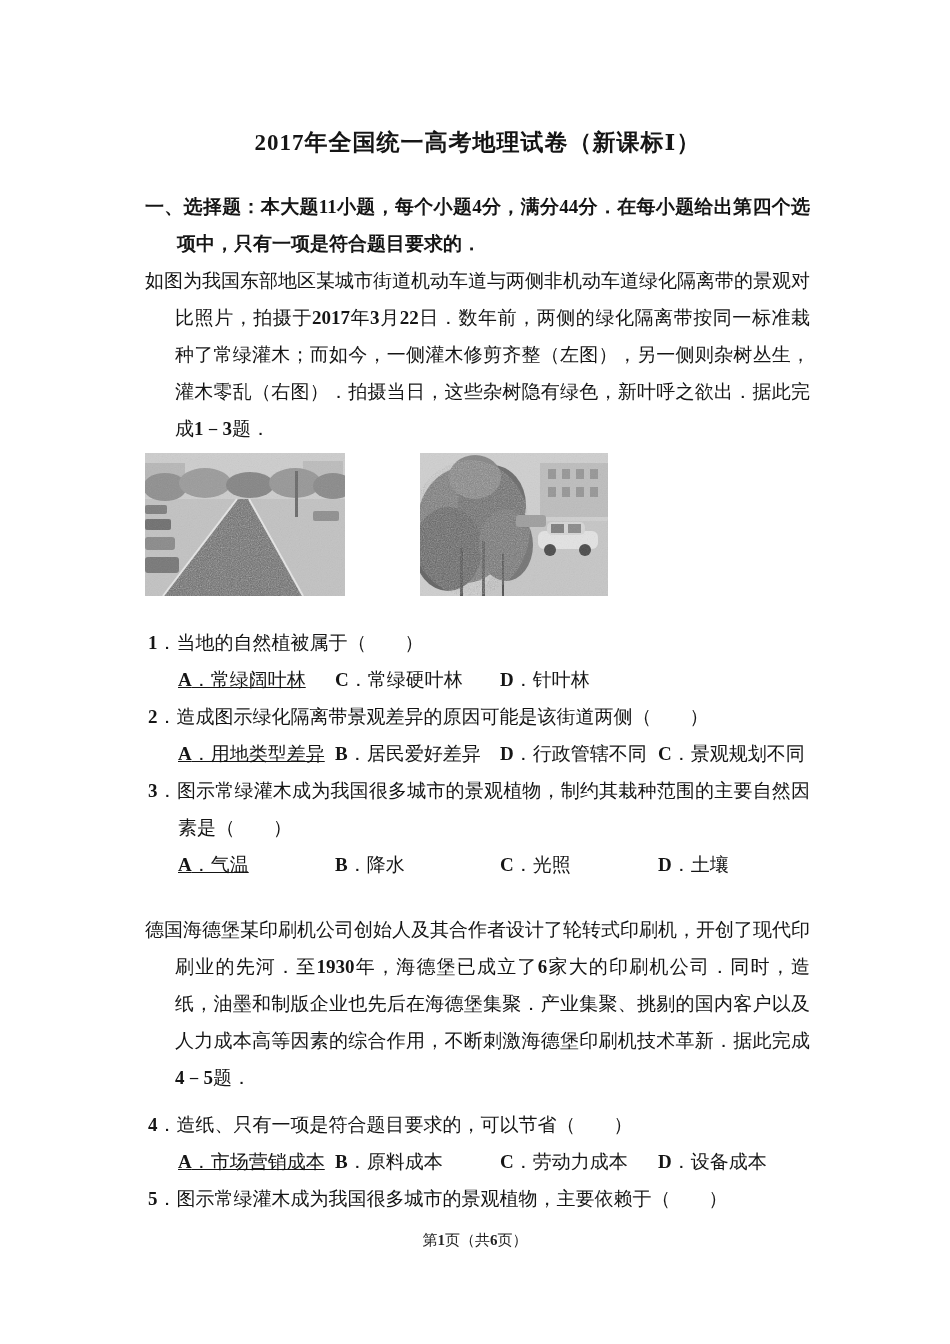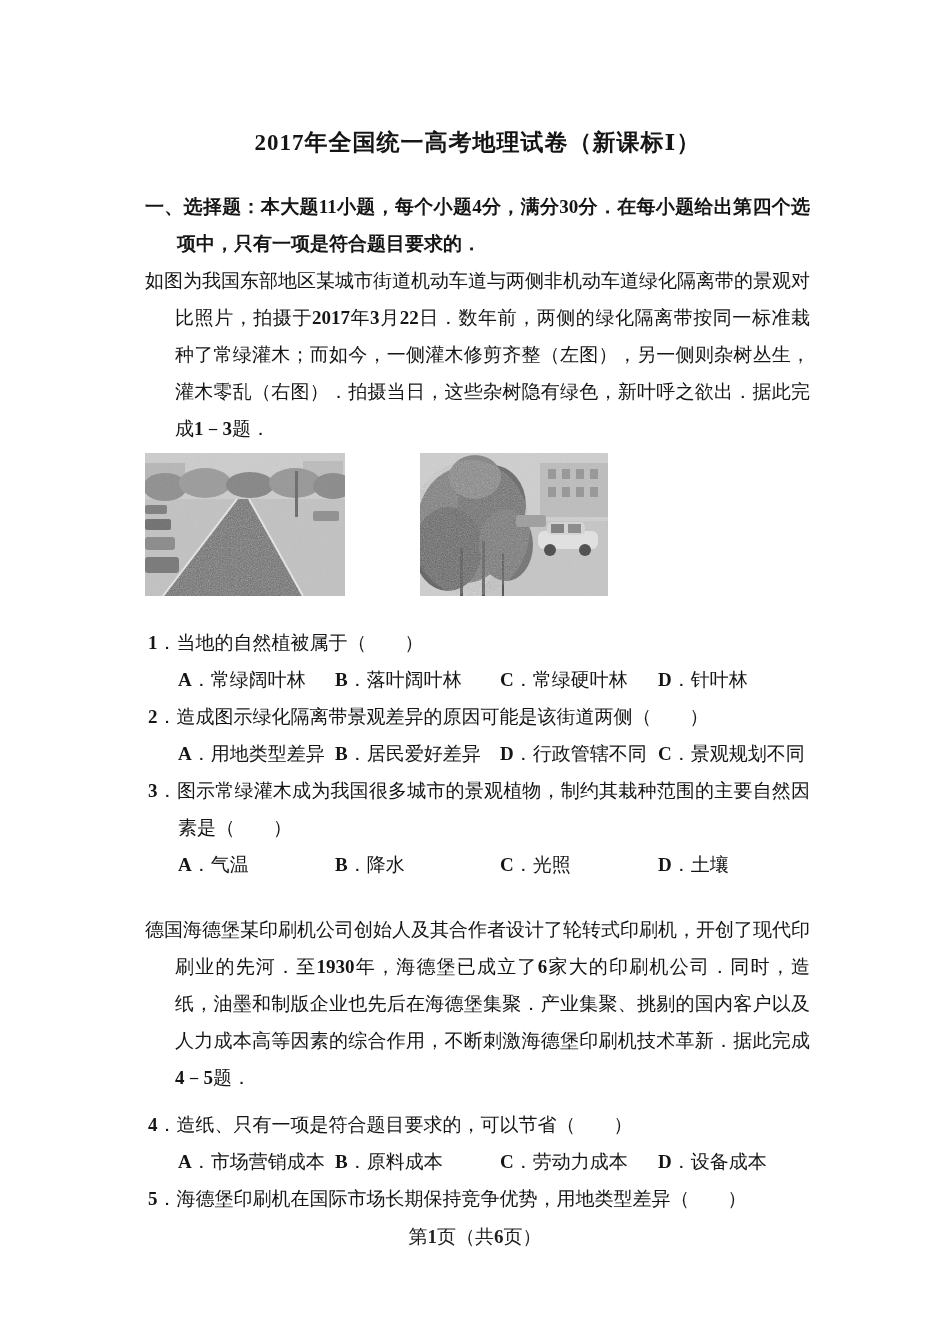--- a/index.html
+++ b/index.html
@@ -53,43 +53,43 @@
     text-align:justify;
   }
   .opts {
     font-size:19px;
     line-height:37px;
     padding-left:30px;
     margin-left:3px;
     display:flex;
   }
   .opts span { display:inline-block; white-space:nowrap; }
-  .opts span:nth-child(1){ width:157px; }
+  .opts span:nth-child(1){ width:157px;text-decoration:underline; }
   .opts span:nth-child(2){ width:165px; }
   .opts span:nth-child(3){ width:158px; }
   .p2 { margin-top:28px; }
   .q4 { margin-top:10px; }
   .footer {
     position:absolute;
     left:0; right:0;
     bottom:94px;
     text-align:center;
-    font-size:19px;
+    font-size:15px;
     color:#222;
   }
   b { font-weight:bold; }
 </style>
 </head>
 <body>
 
 <div class="page">
 
   <div class="title"><b>2017</b>年全国统一高考地理试卷（新课标<b>Ⅰ</b>）</div>
 
-  <div class="heading">一、选择题：本大题<b>11</b>小题，每个小题<b>4</b>分，满分<b>30</b>分．在每小题给出第四个选项中，只有一项是符合题目要求的．</div>
+  <div class="heading">一、选择题：本大题<b>11</b>小题，每个小题<b>4</b>分，满分<b>44</b>分．在每小题给出第四个选项中，只有一项是符合题目要求的．</div>
 
   <div class="para">如图为我国东部地区某城市街道机动车道与两侧非机动车道绿化隔离带的景观对比照片，拍摄于<b>2017</b>年<b>3</b>月<b>22</b>日．数年前，两侧的绿化隔离带按同一标准栽种了常绿灌木；而如今，一侧灌木修剪齐整（左图），另一侧则杂树丛生，灌木零乱（右图）．拍摄当日，这些杂树隐有绿色，新叶呼之欲出．据此完成<b>1</b>－<b>3</b>题．</div>
 
   <div class="photos">
 
     <svg class="photo" width="200" height="143" aria-label="left photo">
       <defs>
         <filter id="noiseL">
           <feTurbulence type="fractalNoise" baseFrequency="0.9" numOctaves="2" stitchTiles="stitch"></feTurbulence>
           <feColorMatrix type="saturate" values="0"></feColorMatrix>
@@ -174,21 +174,20 @@
       <rect width="188" height="143" filter="url(#noiseR)" opacity="0.15"></rect>
     </svg>
   </div>
 
   <div class="qblock">
     <div class="q">
       <span><b>1</b>．</span><span>当地的自然植被属于（　　）</span>
     </div>
     <div class="opts">
       <span><b>A</b>．常绿阔叶林</span>
-      <span><b>B</b>．落叶阔叶林</span>
       <span><b>C</b>．常绿硬叶林</span>
       <span><b>D</b>．针叶林</span>
     </div>
 
     <div class="q">
       <span><b>2</b>．</span><span>造成图示绿化隔离带景观差异的原因可能是该街道两侧（　　）</span>
     </div>
     <div class="opts">
       <span><b>A</b>．用地类型差异</span>
       <span><b>B</b>．居民爱好差异</span>
@@ -213,18 +212,18 @@
     <span><b>4</b>．</span><span>造纸、只有一项是符合题目要求的，可以节省（　　）</span>
   </div>
   <div class="opts">
     <span><b>A</b>．市场营销成本</span>
     <span><b>B</b>．原料成本</span>
     <span><b>C</b>．劳动力成本</span>
     <span><b>D</b>．设备成本</span>
   </div>
 
   <div class="q">
-    <span><b>5</b>．</span><span>海德堡印刷机在国际市场长期保持竞争优势，用地类型差异（　　）</span>
+    <span><b>5</b>．</span><span>图示常绿灌木成为我国很多城市的景观植物，主要依赖于（　　）</span>
   </div>
 
   <div class="footer">第<b>1</b>页（共<b>6</b>页）</div>
 
 </div>
 
 </body></html>

